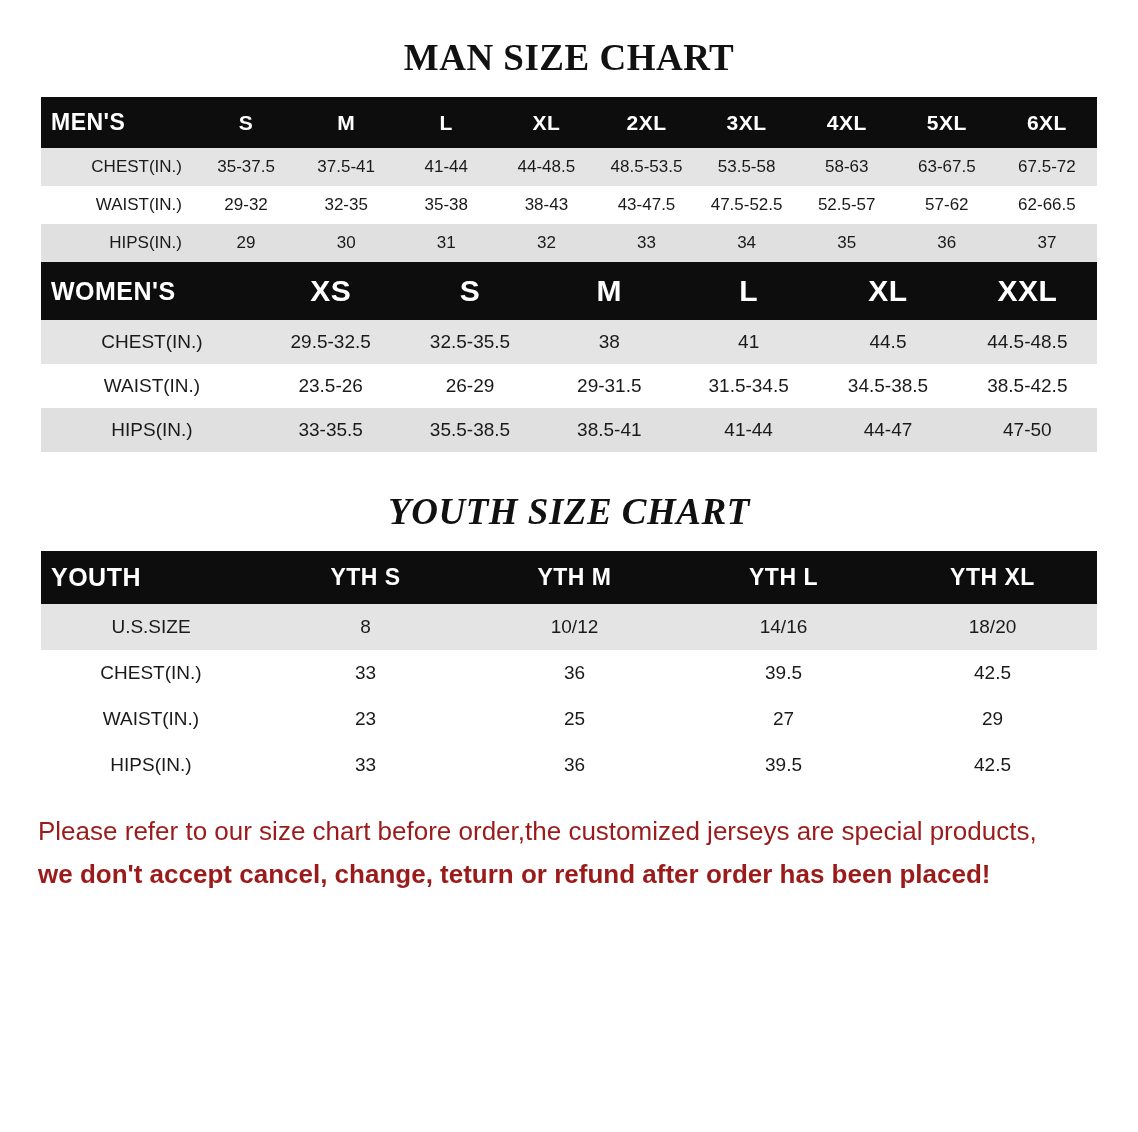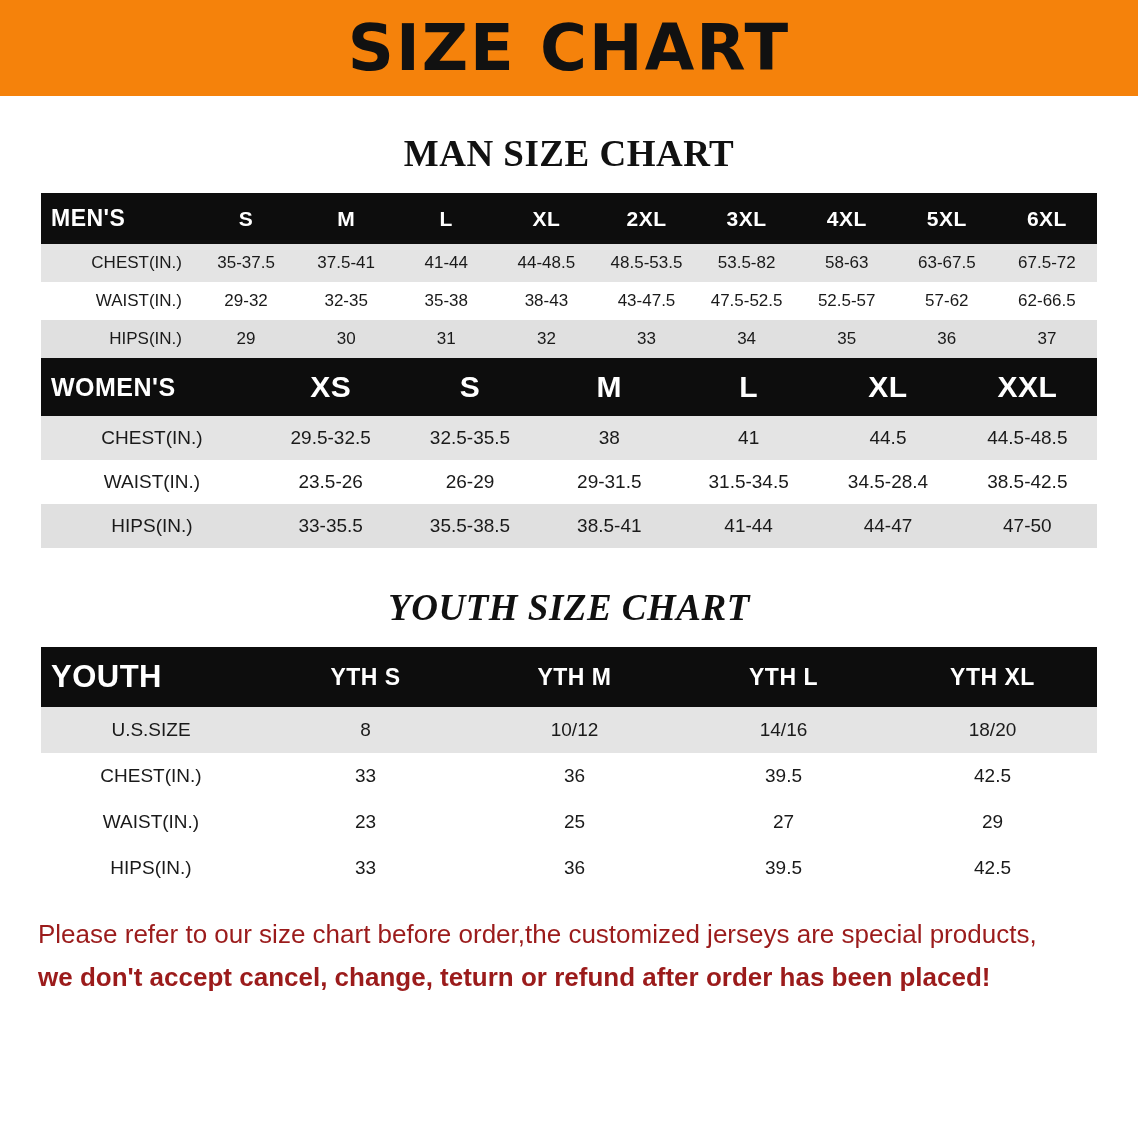--- a/index.html
+++ b/index.html
@@ -105,41 +105,38 @@
   table.youth col.c0 { width: 220px; }
 
   table.women thead th { font-size: 30px; }
   table.women tbody td { font-size: 19px; padding: 11px 2px; }
   table.women tbody td.rowlabel { font-size: 19px; text-align: center; padding-right: 0; }
   table.women thead th.rowlabel { font-size: 25px; }
 
   table.youth thead th { font-size: 23px; }
   table.youth tbody td { font-size: 19px; padding: 12px 0; }
   table.youth tbody td.rowlabel { font-size: 19px; text-align: center; padding-right: 0; }
-  table.youth thead th.rowlabel { font-size: 31px; }
+  table.youth thead th.rowlabel { font-size: 25px; }
 
   
   .note {
     margin: 22px 38px 0 38px;
     color: #9b1b1b;
     font-family: "Liberation Sans", sans-serif;
     font-size: 26px;
     line-height: 1.65;
     text-align: left;
   }
   .note .line2 { display: block; font-weight: bold; }
 </style>
 </head>
 <body>
 
 <div class="page">
 
-  <div class="banner">
-    <div class="banner-title">SIZE CHART</div>
-  </div>
 
   <div class="section-title man">MAN SIZE CHART</div>
   <div class="table-wrap">
     <table class="size men">
       <colgroup>
         <col class="c0">
           <col>
           <col>
           <col>
           <col>
@@ -164,21 +161,21 @@
         </tr>
       </thead>
       <tbody>
         <tr class="row-shade-a">
           <td class="rowlabel">CHEST(IN.)</td>
           <td>35-37.5</td>
           <td>37.5-41</td>
           <td>41-44</td>
           <td>44-48.5</td>
           <td>48.5-53.5</td>
-          <td>53.5-82</td>
+          <td>53.5-58</td>
           <td>58-63</td>
           <td>63-67.5</td>
           <td>67.5-72</td>
         </tr>
         <tr class="row-shade-b">
           <td class="rowlabel">WAIST(IN.)</td>
           <td>29-32</td>
           <td>32-35</td>
           <td>35-38</td>
           <td>38-43</td>
@@ -235,21 +232,21 @@
           <td>41</td>
           <td>44.5</td>
           <td>44.5-48.5</td>
         </tr>
         <tr class="row-shade-b">
           <td class="rowlabel">WAIST(IN.)</td>
           <td>23.5-26</td>
           <td>26-29</td>
           <td>29-31.5</td>
           <td>31.5-34.5</td>
-          <td>34.5-28.4</td>
+          <td>34.5-38.5</td>
           <td>38.5-42.5</td>
         </tr>
         <tr class="row-shade-c">
           <td class="rowlabel">HIPS(IN.)</td>
           <td>33-35.5</td>
           <td>35.5-38.5</td>
           <td>38.5-41</td>
           <td>41-44</td>
           <td>44-47</td>
           <td>47-50</td>

